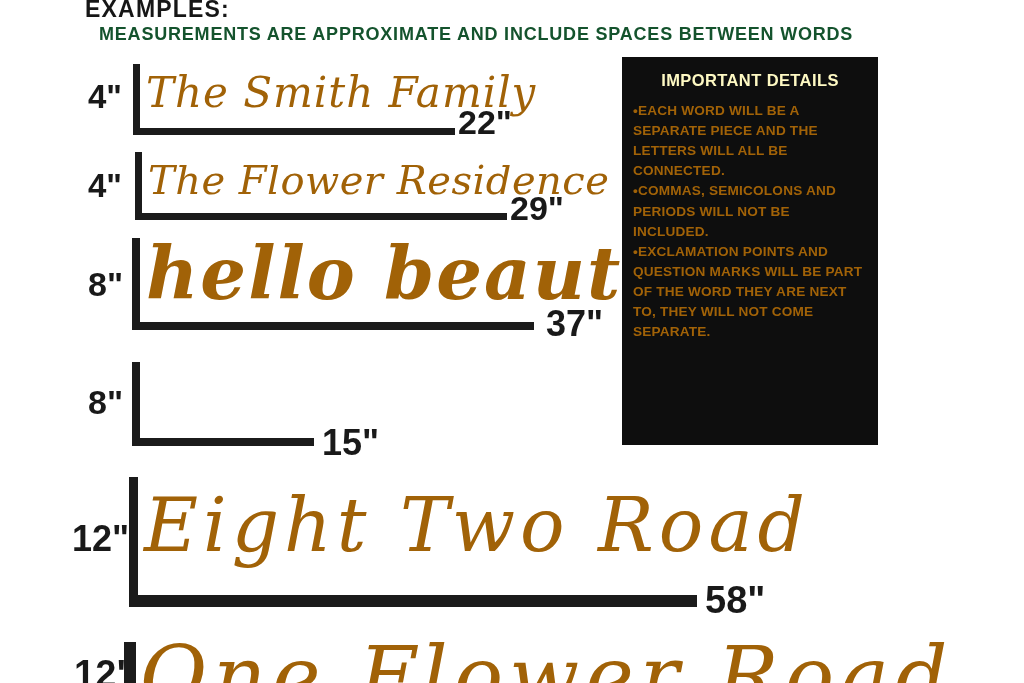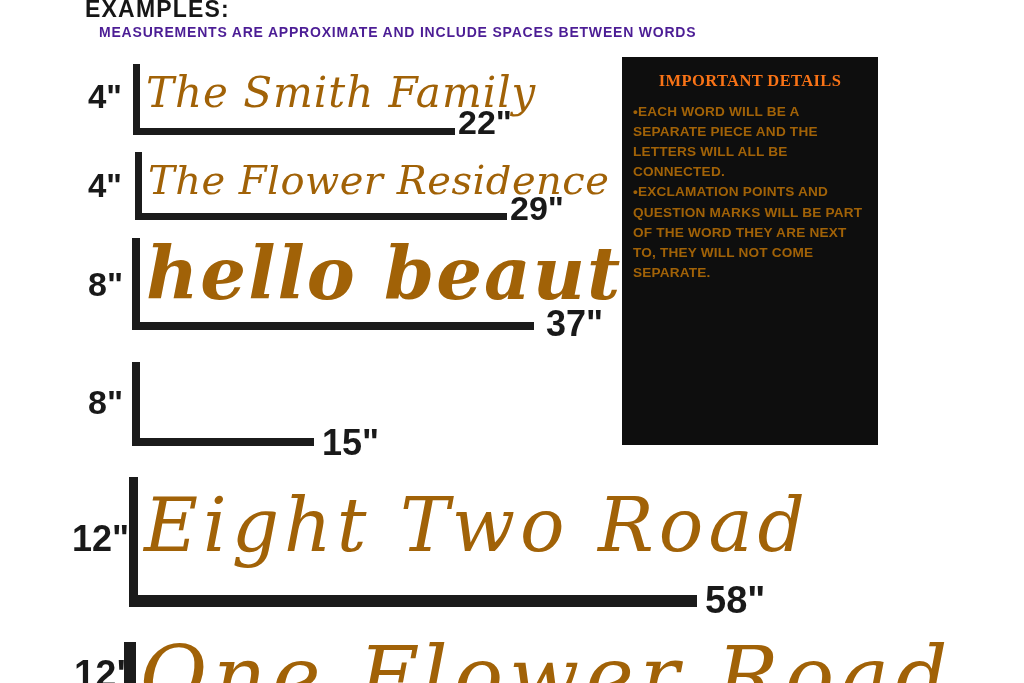--- a/index.html
+++ b/index.html
@@ -3,21 +3,21 @@
 <meta charset="utf-8">
 <style>
   html,body{margin:0;padding:0;background:#ffffff;}
   #canvas{
     position:relative;width:1024px;height:683px;overflow:hidden;
     background:#ffffff;font-family:"Liberation Sans",sans-serif;color:#181818;
   }
   .abs{position:absolute;}
   
   .title{left:85px;top:-4px;font-size:23px;font-weight:800;letter-spacing:1.2px;color:#161616;}
-  .subtitle{left:99px;top:24px;font-size:14px;font-weight:700;letter-spacing:.8px;color:#4c1d95;}
+  .subtitle{left:99px;top:24px;font-size:18px;font-weight:700;letter-spacing:.8px;color:#14532d;}
   
   .row{position:absolute;inset:0;pointer-events:none;}
   .hlabel,.wlabel{
     font-weight:800;color:#191919;white-space:nowrap;line-height:1;
     font-family:"Liberation Sans",sans-serif;
   }
   .vline,.hline{background:#1b1b1b;}
   .script{
     font-family:"DejaVu Serif",serif;font-style:italic;font-weight:500;
     color:#a16207;white-space:nowrap;line-height:1;
@@ -56,21 +56,21 @@
   .r6 .hlabel{left:74px;top:655px;font-size:38px;}
   .r6 .vline{left:124px;top:642px;width:12px;height:60px;}
   .r6 .script{left:140px;top:636px;font-size:82px;letter-spacing:6px;}
   
   .panel{
     left:622px;top:57px;width:256px;height:388px;background:#0e0e0e;
     box-sizing:border-box;padding:12px 11px;color:#ffffff;
   }
   .panel-title{
     text-align:center;font-size:16.5px;font-weight:800;letter-spacing:.4px;
-    margin:2px 0 11px 0;color:#f97316;font-family:Liberation Serif, serif;
+    margin:2px 0 11px 0;color:#fef9c3;
   }
   .panel-item{
     font-size:13.6px;font-weight:700;line-height:1.48;letter-spacing:.2px;
     margin:0;color:#a16207;
   }
 </style>
 </head>
 <body>
 
 <div id="canvas">
@@ -119,16 +119,17 @@
 
   <div class="row r6">
     <span class="abs hlabel">12"</span>
     <div class="abs vline"></div>
     <span class="abs script">One Flower Road</span>
   </div>
 
   <div class="abs panel">
     <div class="panel-title">IMPORTANT DETAILS</div>
     <p class="panel-item">•EACH WORD WILL BE A SEPARATE PIECE AND THE LETTERS WILL ALL BE CONNECTED.</p>
+    <p class="panel-item">•COMMAS, SEMICOLONS AND PERIODS WILL NOT BE INCLUDED.</p>
     <p class="panel-item">•EXCLAMATION POINTS AND QUESTION MARKS WILL BE PART OF THE WORD THEY ARE NEXT TO, THEY WILL NOT COME SEPARATE.</p>
   </div>
 
 </div>
 
 </body></html>

